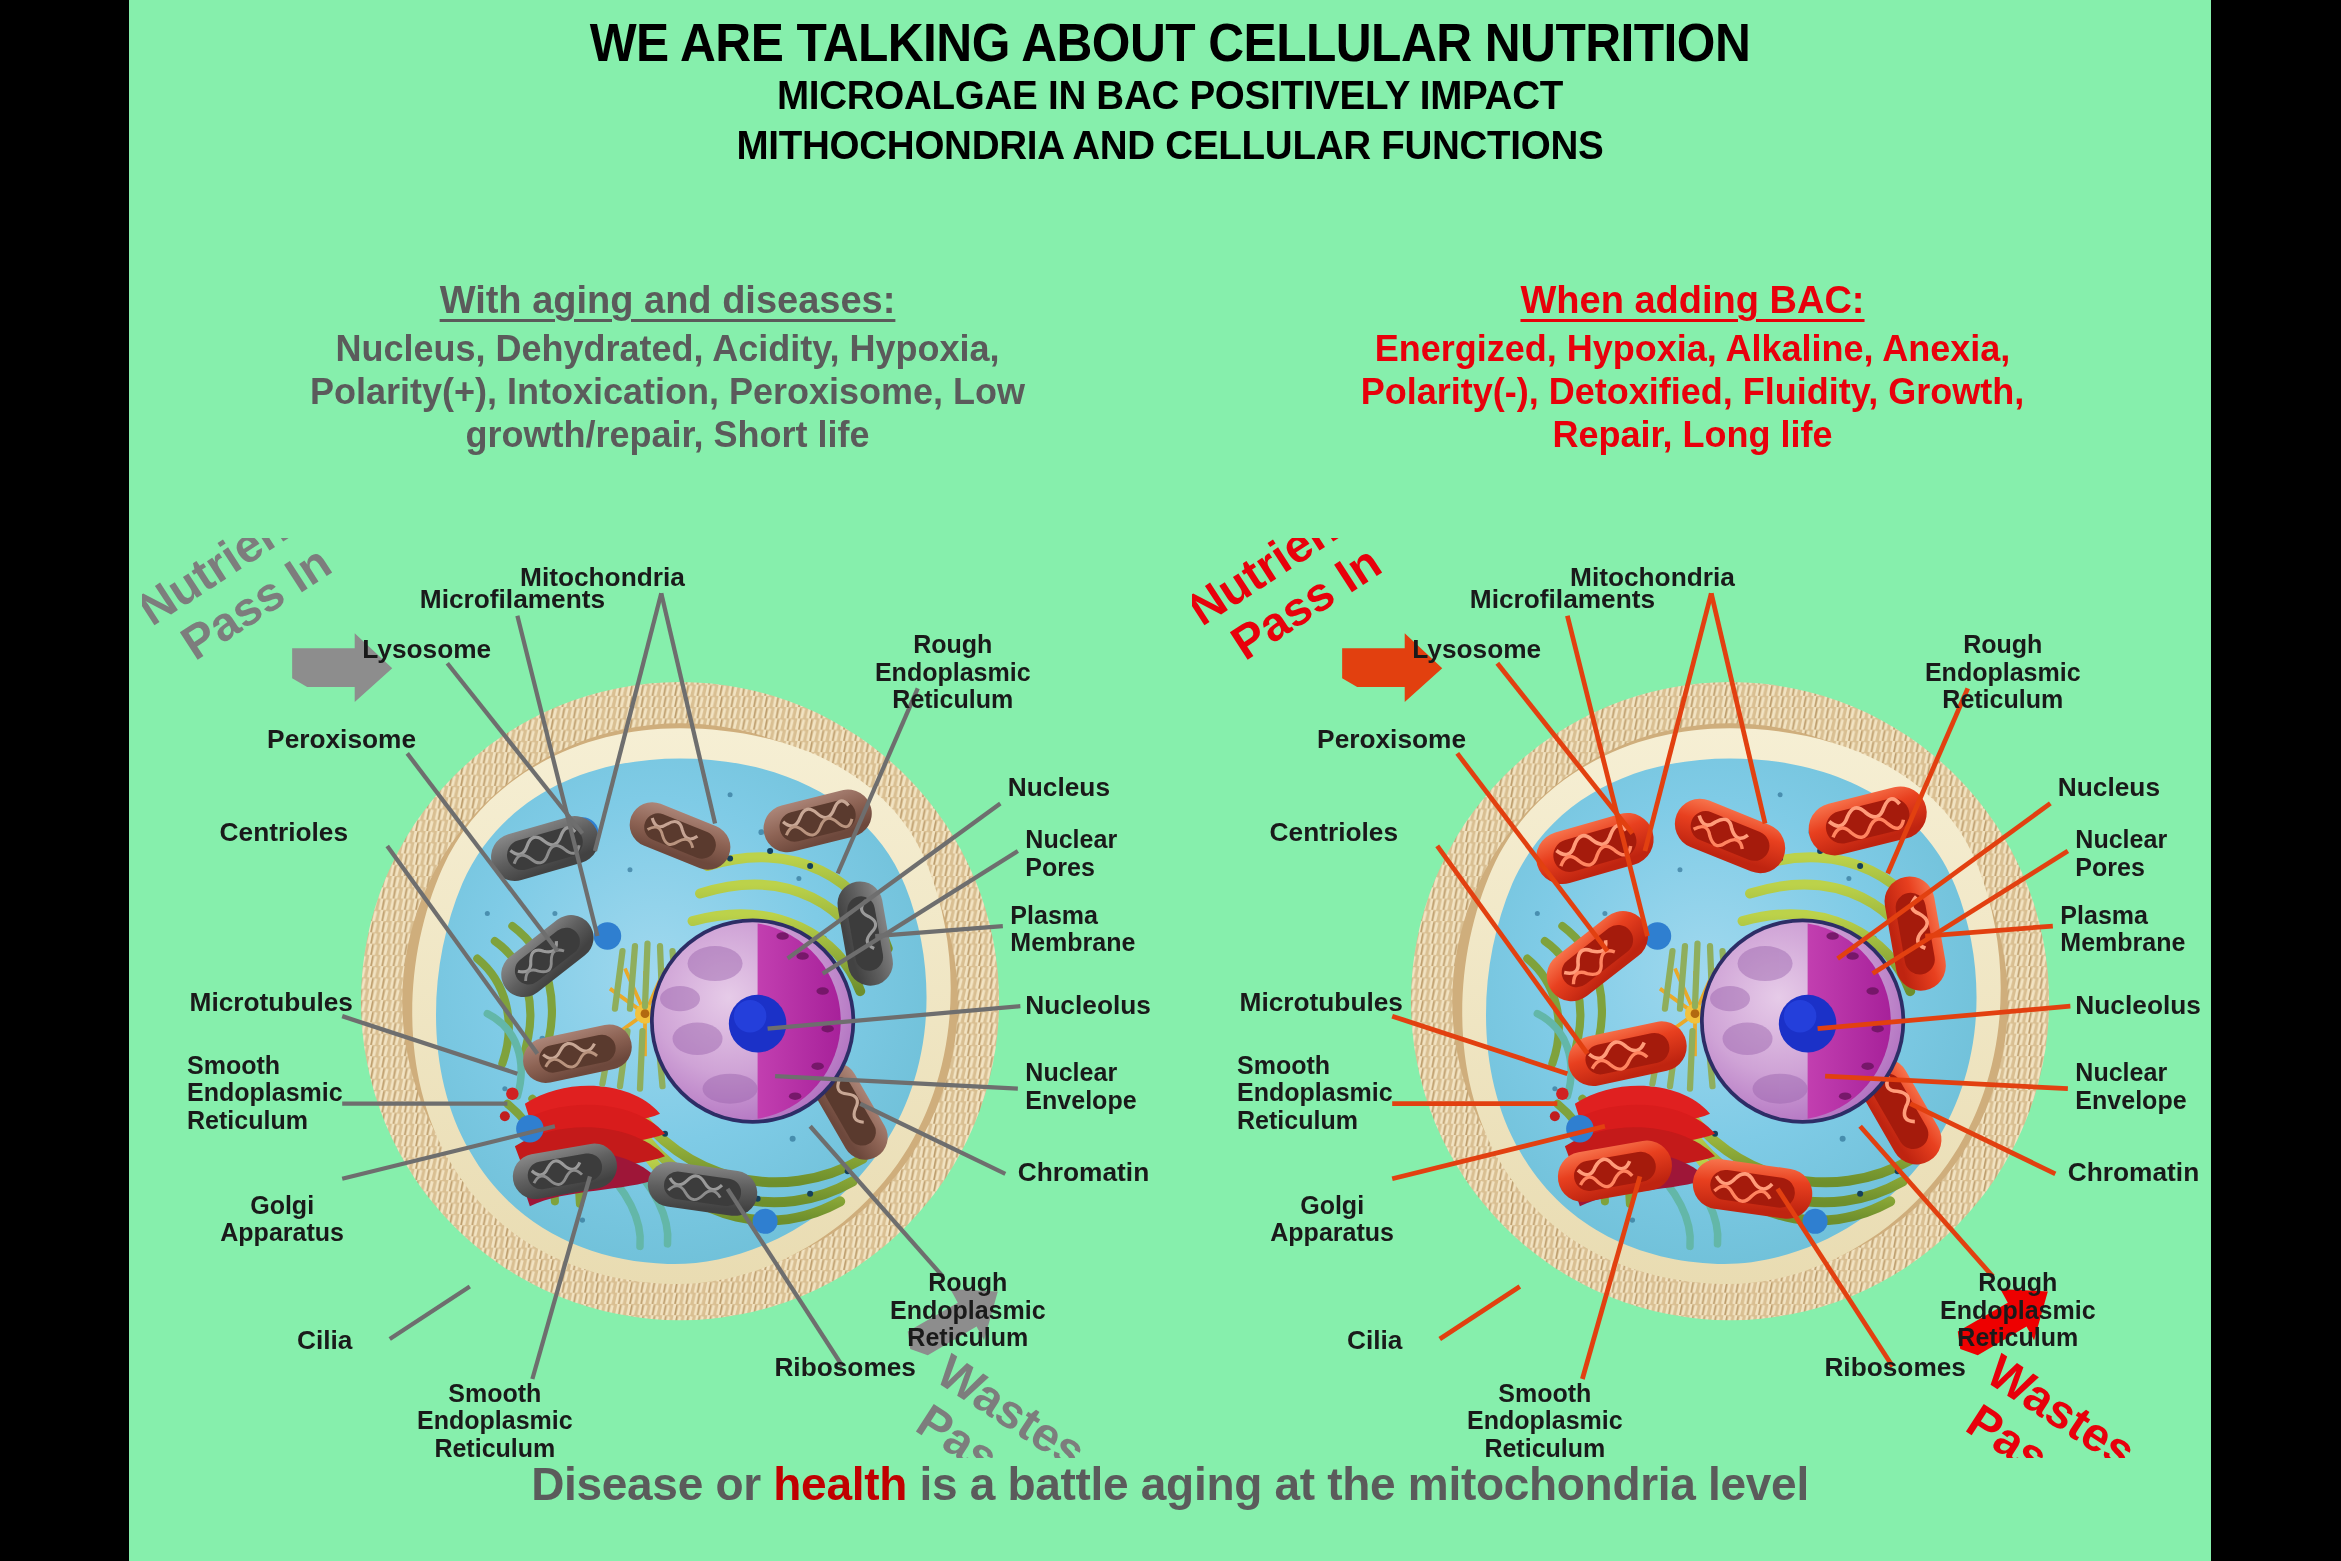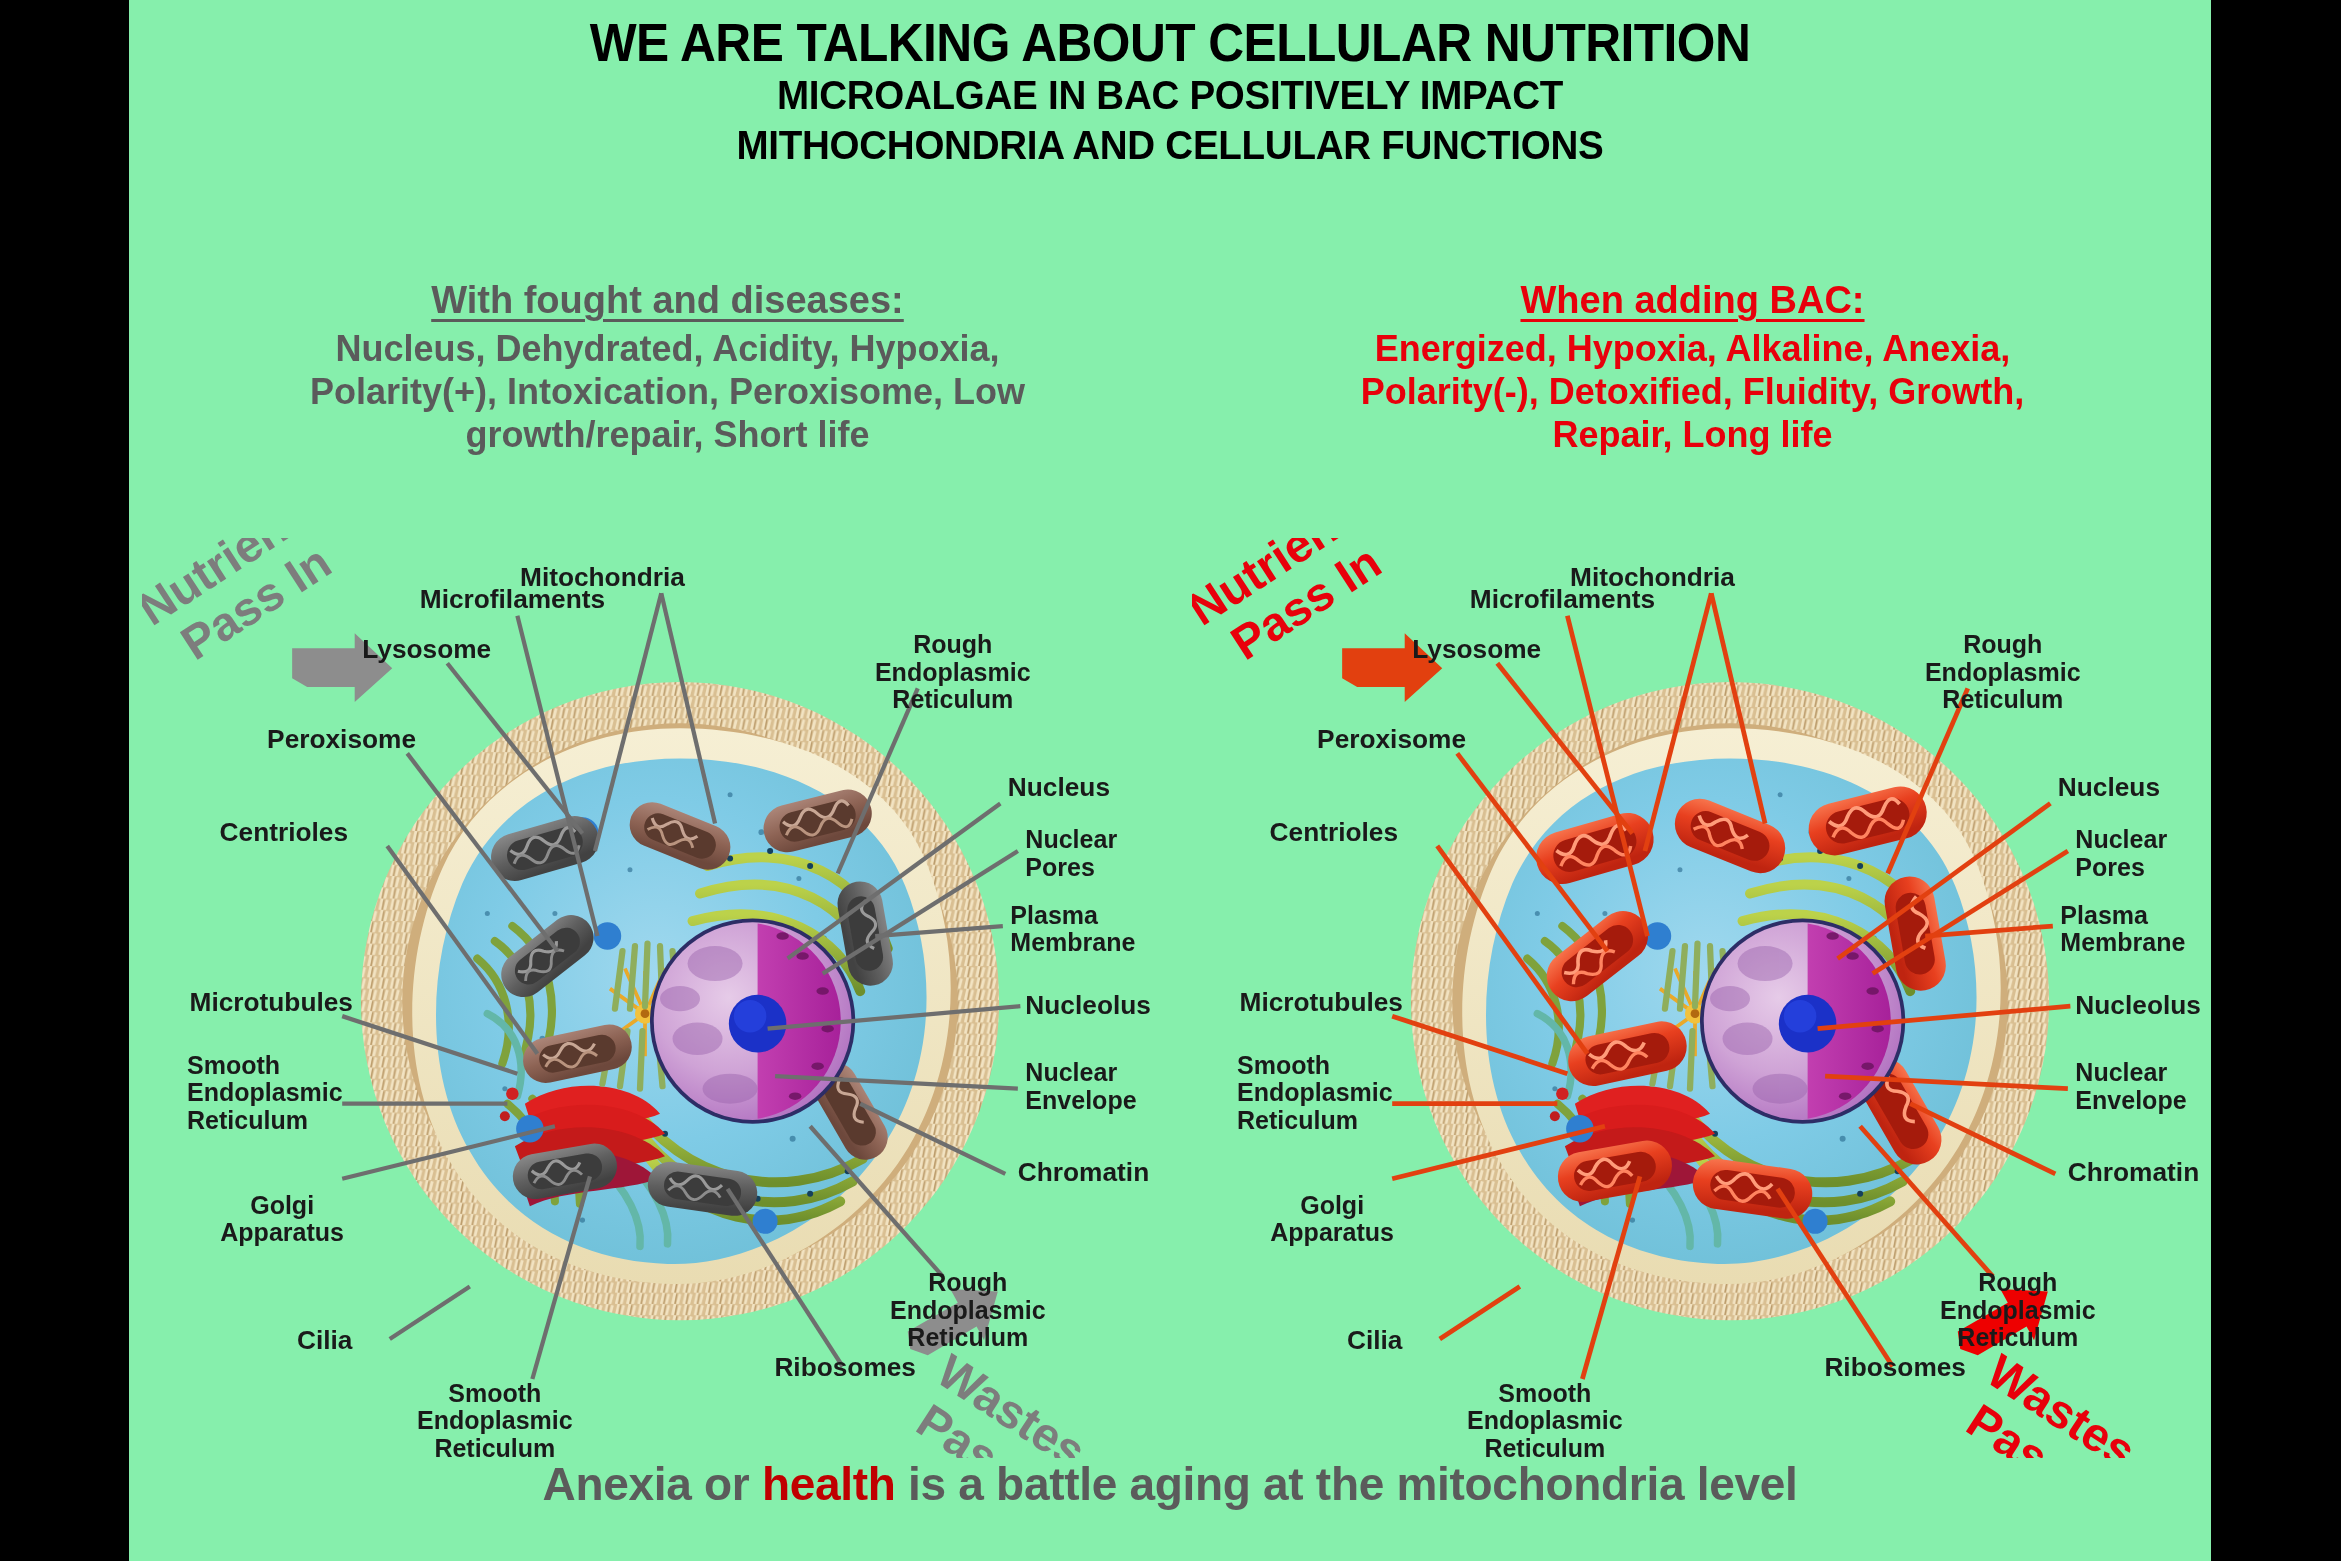--- a/index.html
+++ b/index.html
@@ -78,21 +78,21 @@
 
   <div id="title-block">
     <div id="title-main">WE ARE TALKING ABOUT CELLULAR NUTRITION</div>
     <div id="title-sub-wrap">
       <div class="title-sub">MICROALGAE IN BAC POSITIVELY IMPACT</div>
       <div class="title-sub">MITHOCHONDRIA AND CELLULAR FUNCTIONS</div>
     </div>
   </div>
 
   <div id="col-left">
-    <div class="col-head">With fought and diseases:</div>
+    <div class="col-head">With aging and diseases:</div>
     <div class="col-body">
       <div>Nucleus, Dehydrated, Acidity, Hypoxia,</div>
       <div>Polarity(+), Intoxication, Peroxisome, Low</div>
       <div>growth/repair, Short life</div>
     </div>
   </div>
 
   <div id="col-right">
     <div class="col-head">When adding BAC:</div>
     <div class="col-body">
@@ -689,17 +689,17 @@
       <text class="lbl-s" x="706" y="270" text-anchor="start">Pores</text>
       <text class="lbl" x="692" y="206" text-anchor="start">Nucleus</text>
       <text class="lbl-s" x="648" y="92" text-anchor="middle">Rough</text>
       <text class="lbl-s" x="648" y="114" text-anchor="middle">Endoplasmic</text>
       <text class="lbl-s" x="648" y="136" text-anchor="middle">Reticulum</text>
     </g>
   </svg>
   </div>
 
   <div id="caption">
-    <span>Anexia or </span><span class="hl">health</span><span> is a battle aging at the mitochondria level</span>
+    <span>Disease or </span><span class="hl">health</span><span> is a battle aging at the mitochondria level</span>
   </div>
 
 </div>
 
 
 </body></html>

